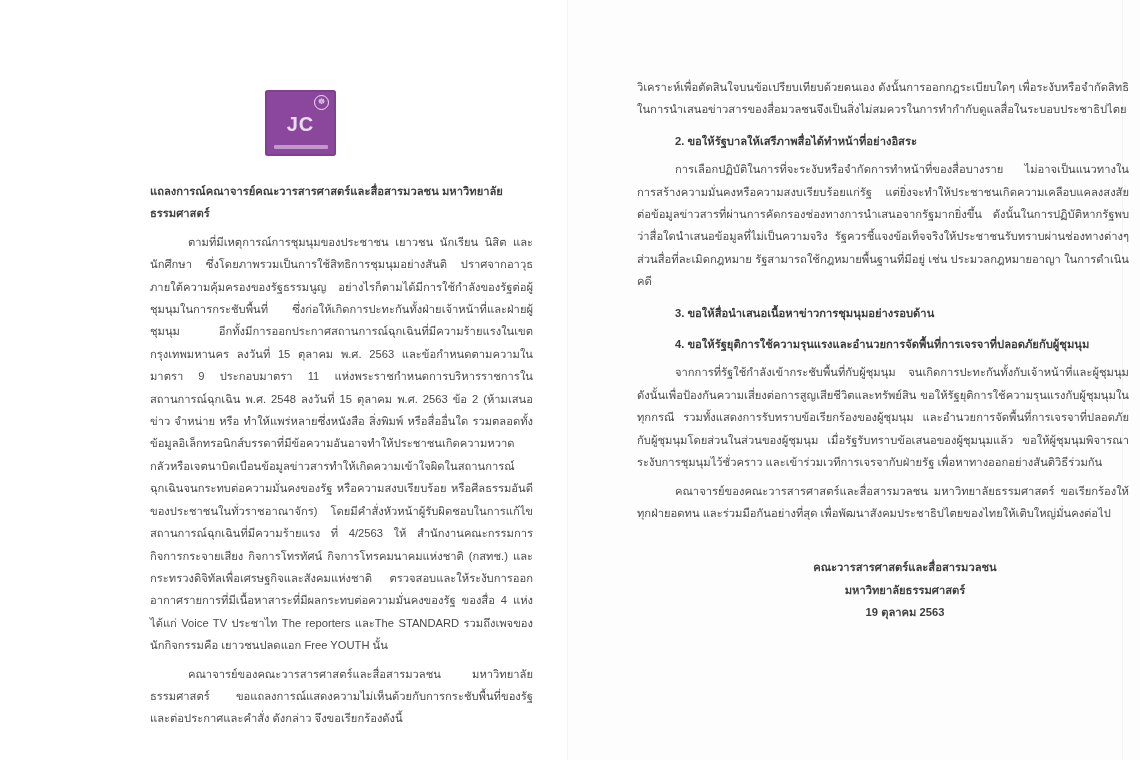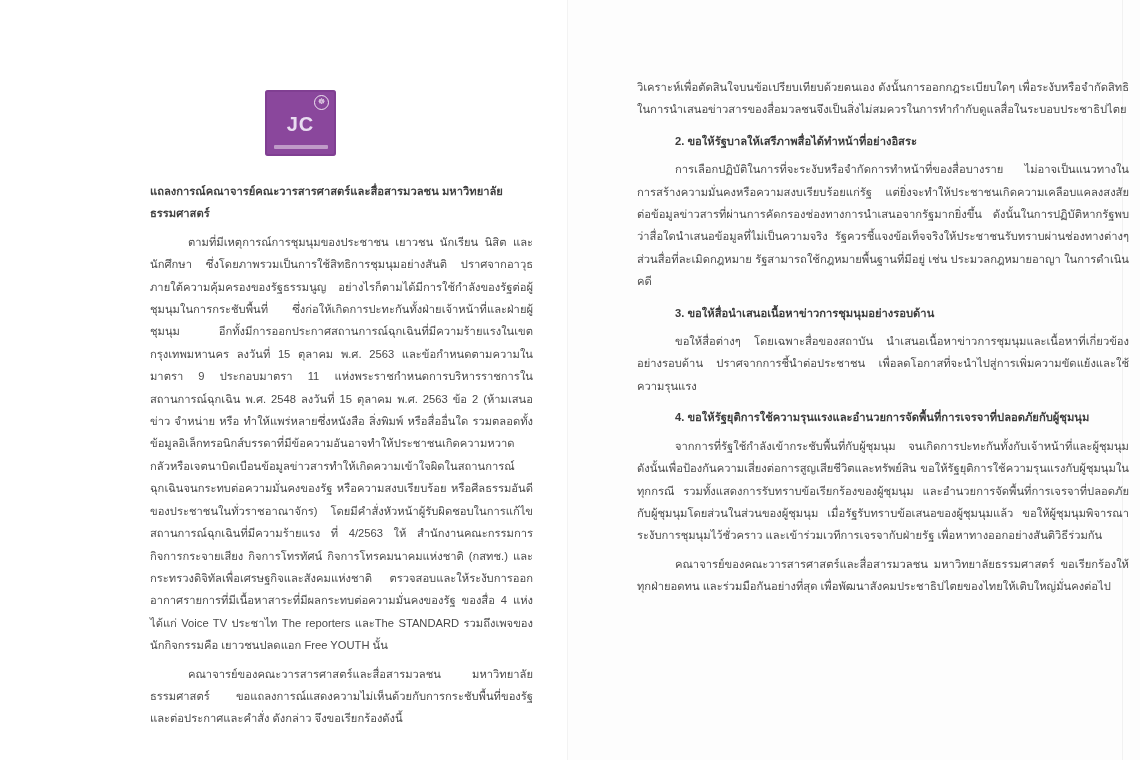--- a/index.html
+++ b/index.html
@@ -68,20 +68,24 @@
 
   </div>
 
   <div id="page2" class="page"></div>
 
   <div id="col2" class="col">
     <p class="para cont">วิเคราะห์เพื่อตัดสินใจบนข้อเปรียบเทียบด้วยตนเอง ดังนั้นการออกกฎระเบียบใดๆ เพื่อระงับหรือจำกัดสิทธิในการนำเสนอข่าวสารของสื่อมวลชนจึงเป็นสิ่งไม่สมควรในการทำกำกับดูแลสื่อในระบอบประชาธิปไตย</p>
     <p class="hd">2. ขอให้รัฐบาลให้เสรีภาพสื่อได้ทำหน้าที่อย่างอิสระ</p>
     <p class="para">การเลือกปฏิบัติในการที่จะระงับหรือจำกัดการทำหน้าที่ของสื่อบางราย ไม่อาจเป็นแนวทางในการสร้างความมั่นคงหรือความสงบเรียบร้อยแก่รัฐ แต่ยิ่งจะทำให้ประชาชนเกิดความเคลือบแคลงสงสัยต่อข้อมูลข่าวสารที่ผ่านการคัดกรองช่องทางการนำเสนอจากรัฐมากยิ่งขึ้น ดังนั้นในการปฏิบัติหากรัฐพบว่าสื่อใดนำเสนอข้อมูลที่ไม่เป็นความจริง รัฐควรชี้แจงข้อเท็จจริงให้ประชาชนรับทราบผ่านช่องทางต่างๆ ส่วนสื่อที่ละเมิดกฎหมาย รัฐสามารถใช้กฎหมายพื้นฐานที่มีอยู่ เช่น ประมวลกฎหมายอาญา ในการดำเนินคดี</p>
     <p class="hd">3. ขอให้สื่อนำเสนอเนื้อหาข่าวการชุมนุมอย่างรอบด้าน</p>
-    <p class="para">ขอให้สื่อต่างๆ โดยเฉพาะสื่อของสถาบัน นำเสนอเนื้อหาข่าวการชุมนุมและเนื้อหาที่เกี่ยวข้องอย่างรอบด้าน ปราศจากการชี้นำต่อประชาชน เพื่อลดโอกาสที่จะนำไปสู่การเพิ่มความขัดแย้งและใช้ความรุนแรง</p>
     <p class="hd">4. ขอให้รัฐยุติการใช้ความรุนแรงและอำนวยการจัดพื้นที่การเจรจาที่ปลอดภัยกับผู้ชุมนุม</p>
     <p class="para">จากการที่รัฐใช้กำลังเข้ากระชับพื้นที่กับผู้ชุมนุม จนเกิดการปะทะกันทั้งกับเจ้าหน้าที่และผู้ชุมนุม ดังนั้นเพื่อป้องกันความเสี่ยงต่อการสูญเสียชีวิตและทรัพย์สิน ขอให้รัฐยุติการใช้ความรุนแรงกับผู้ชุมนุมในทุกกรณี รวมทั้งแสดงการรับทราบข้อเรียกร้องของผู้ชุมนุม และอำนวยการจัดพื้นที่การเจรจาที่ปลอดภัยกับผู้ชุมนุมโดยส่วนในส่วนของผู้ชุมนุม เมื่อรัฐรับทราบข้อเสนอของผู้ชุมนุมแล้ว ขอให้ผู้ชุมนุมพิจารณาระงับการชุมนุมไว้ชั่วคราว และเข้าร่วมเวทีการเจรจากับฝ่ายรัฐ เพื่อหาทางออกอย่างสันติวิธีร่วมกัน</p>
     <p class="para">คณาจารย์ของคณะวารสารศาสตร์และสื่อสารมวลชน มหาวิทยาลัยธรรมศาสตร์ ขอเรียกร้องให้ทุกฝ่ายอดทน และร่วมมือกันอย่างที่สุด เพื่อพัฒนาสังคมประชาธิปไตยของไทยให้เติบใหญ่มั่นคงต่อไป</p>
   </div>
 
+  <div class="signature">
+    <div>คณะวารสารศาสตร์และสื่อสารมวลชน</div>
+    <div>มหาวิทยาลัยธรรมศาสตร์</div>
+    <div>19 ตุลาคม 2563</div>
+  </div>
 
 </div>
 
 </body></html>

